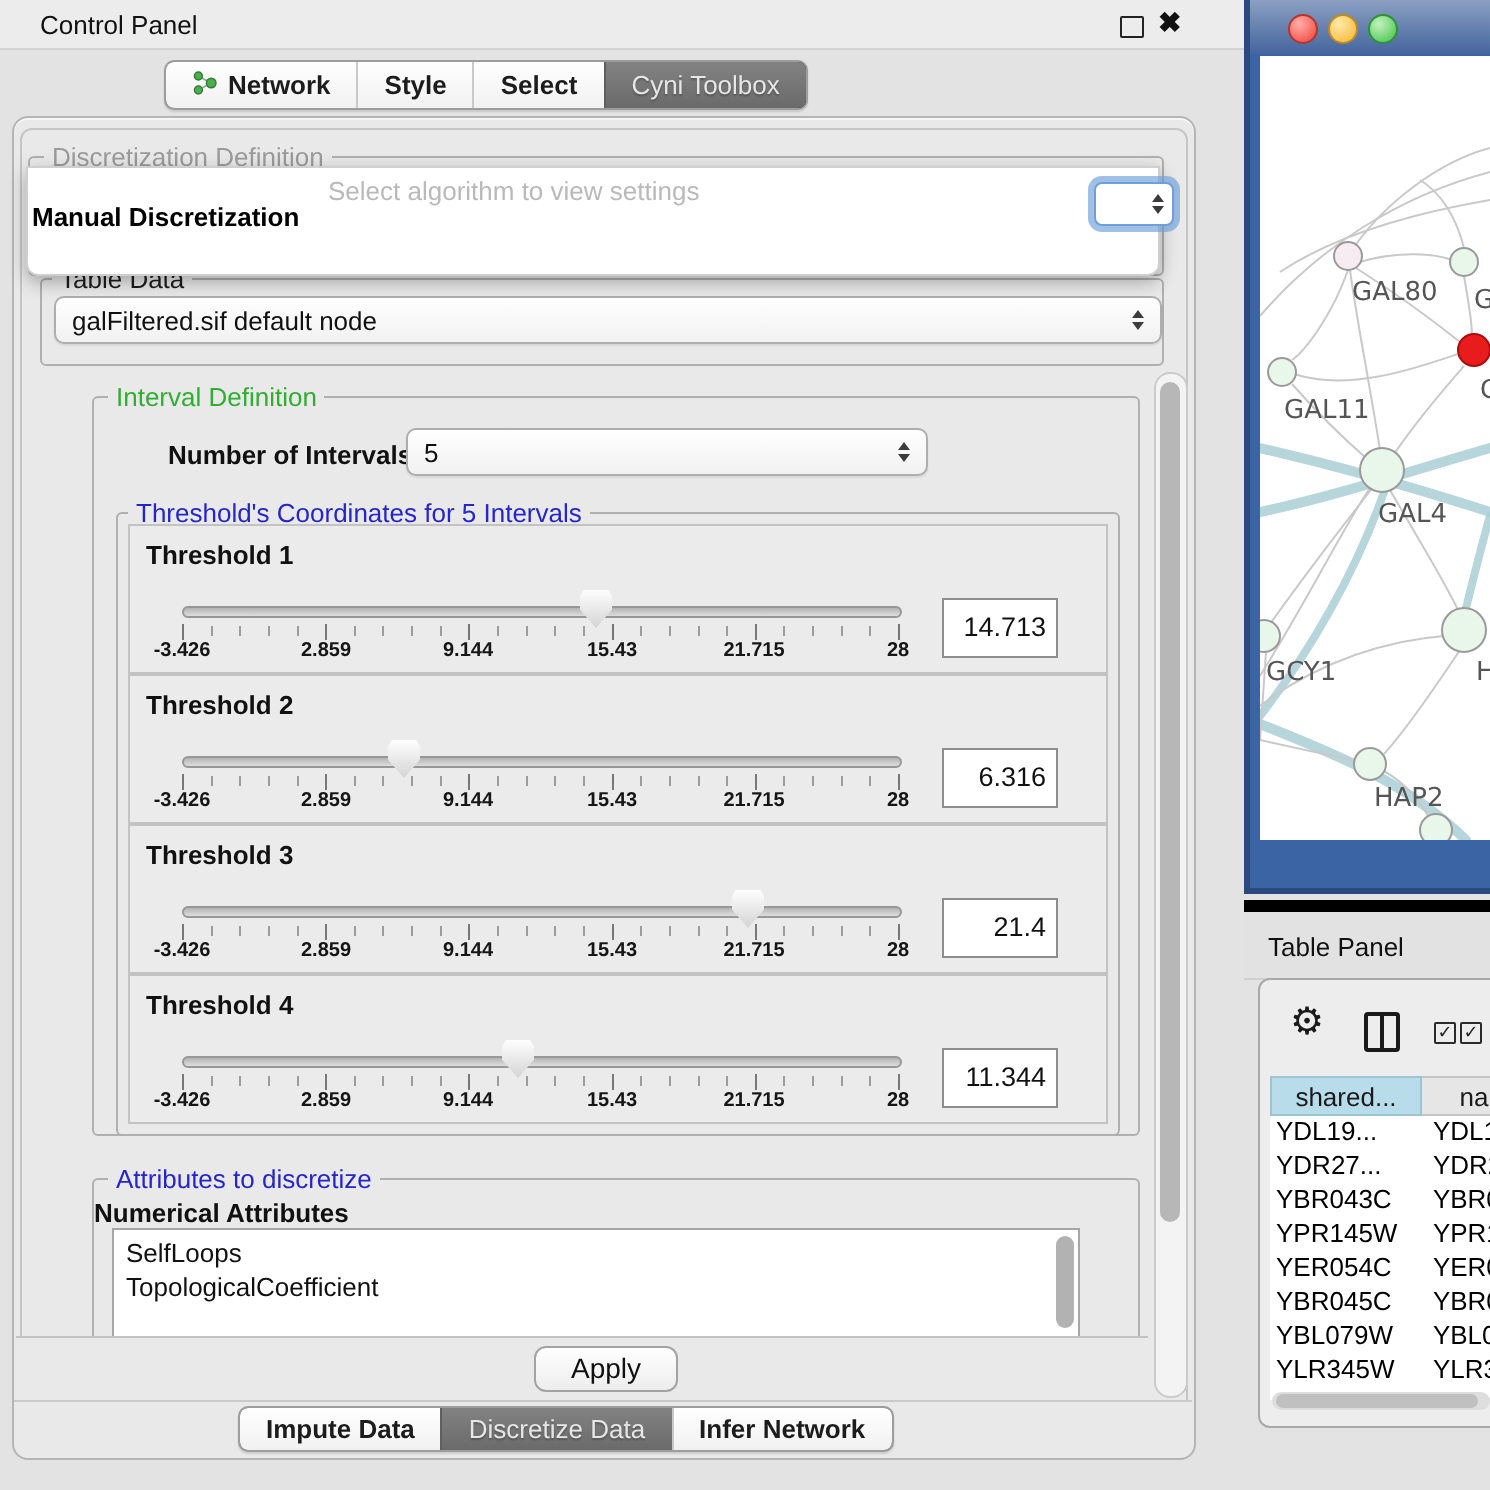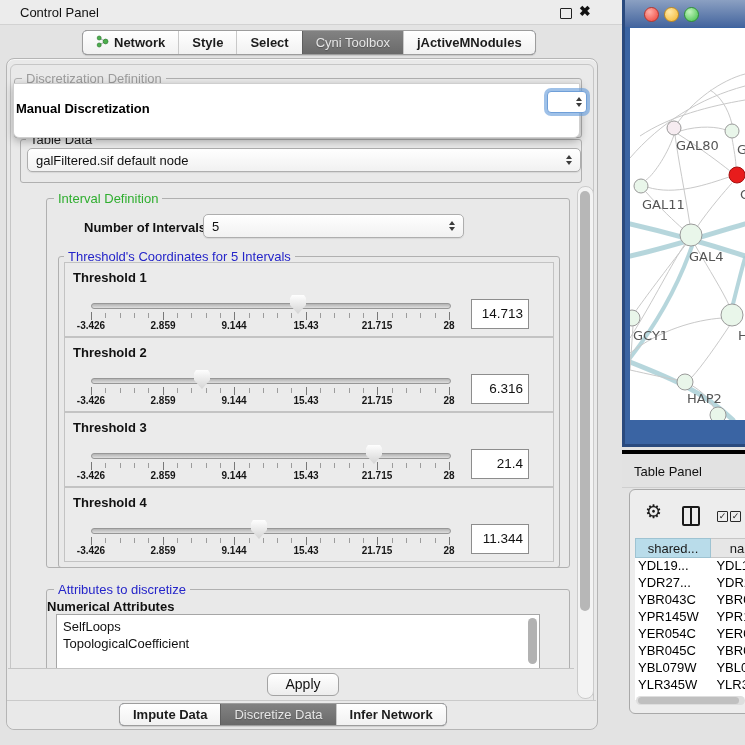--- a/index.html
+++ b/index.html
@@ -72,21 +72,21 @@
   
   .netwin{left:622px;top:0;width:123px;height:447px;background:#3a64a3;box-shadow:inset 3px 0 0 #2a4a7e, inset 0 -3px 0 #2a4a7e;z-index:5;}
   .nettitle{position:absolute;left:3px;top:0;width:120px;height:27px;background:linear-gradient(#8ba0c2,#44659e);}
   .light{position:absolute;top:7px;width:13px;height:13px;border-radius:50%;}
   .light.red{left:19px;background:radial-gradient(circle at 35% 30%,#ffafa8,#ee4036);border:1px solid #b5352c;}
   .light.yellow{left:39px;background:radial-gradient(circle at 35% 30%,#ffe9a8,#f5b52e);border:1px solid #c08a1e;}
   .light.green{left:59px;background:radial-gradient(circle at 35% 30%,#c2f3bd,#3fbf47);border:1px solid #2f9135;}
   .netcanvas{position:absolute;left:8px;top:28px;width:115px;height:392px;background:#fff;overflow:hidden;}
 
   
-  .tpbar{left:622px;top:450px;width:123px;height:33px;background:#e2e2e2;border-top:4px solid #000000;border-bottom:1px solid #cfcfcf;}
+  .tpbar{left:622px;top:450px;width:123px;height:33px;background:#e2e2e2;border-top:6px solid #000000;border-bottom:1px solid #cfcfcf;}
   .tpbar .title{position:absolute;left:12px;top:10px;font-size:13px;color:#111;}
   .tpwrap{left:629px;top:489px;width:116px;height:223px;background:#ededed;border:1px solid #a9a9a9;border-radius:6px 0 0 6px;}
   .gear{position:absolute;left:15px;top:12px;font-size:19px;color:#1a1a1a;line-height:19px;}
   .colicon{position:absolute;left:52px;top:16px;width:14px;height:16px;border:2px solid #1a1a1a;border-radius:2px;}
   .colicon .mid{position:absolute;left:5.5px;top:0;width:2px;height:100%;background:#1a1a1a;}
   .chk{position:absolute;top:21px;width:9px;height:9px;border:1.4px solid #2a2a2a;font-size:9px;line-height:9px;text-align:center;color:#222;border-radius:1px;}
   .tphead{position:absolute;left:5px;top:48px;height:20px;display:flex;font-size:13px;}
   .tphead .hc1{width:74px;background:#b9dcea;border:1px solid #9ec3d2;text-align:center;line-height:19px;color:#1a1a1a;}
   .tphead .hc2{width:70px;background:#e6e6e6;border:1px solid #c6c6c6;border-left:none;text-align:center;line-height:19px;color:#1a1a1a;}
   .tprows{position:absolute;left:5px;top:68px;width:150px;height:142px;overflow:hidden;background:#fff;}
@@ -122,32 +122,30 @@
   </div>
   <div class="seg">
       <span>Style</span>
     </div>
   <div class="seg">
       <span>Select</span>
     </div>
   <div class="seg sel">
       <span>Cyni Toolbox</span>
     </div>
-  <div class="seg">
-      <span>jActiveMNodules</span>
-    </div>
 </div>
 
 <div class="abs mainpanel"></div>
 <div class="abs innerpanel"></div>
 
 <div class="abs group" style="left:14px;top:78px;width:566px;height:58px;"></div>
 <span class="group-label lbl-gray abs" style="left:22px;top:71px;">Discretization Definition</span>
 
 <div class="abs popup">
+  <span class="hint">Select algorithm to view settings</span>
   <span class="opt b" style="top:17px;">Manual Discretization</span>
 </div>
 <div class="abs focusring">
   <span class="stepper">
       <span class="tri-up"></span>
       <span class="tri-dn"></span>
     </span>
 </div>
 
 <div class="abs group" style="left:20px;top:139px;width:560px;height:42px;"></div>

